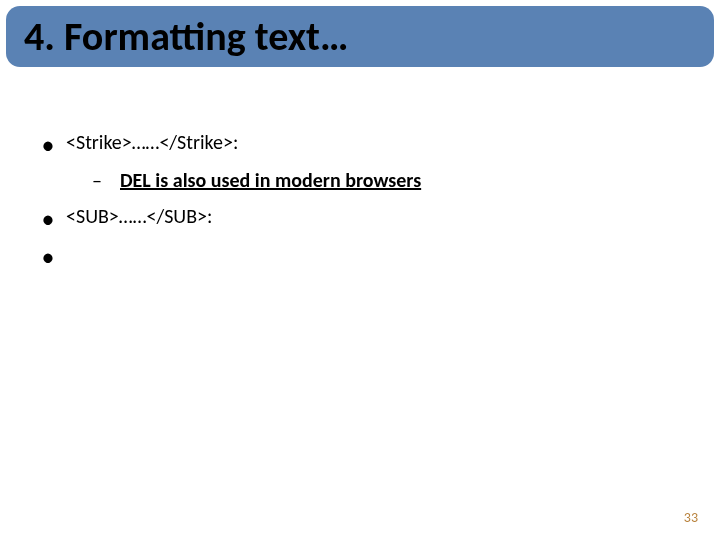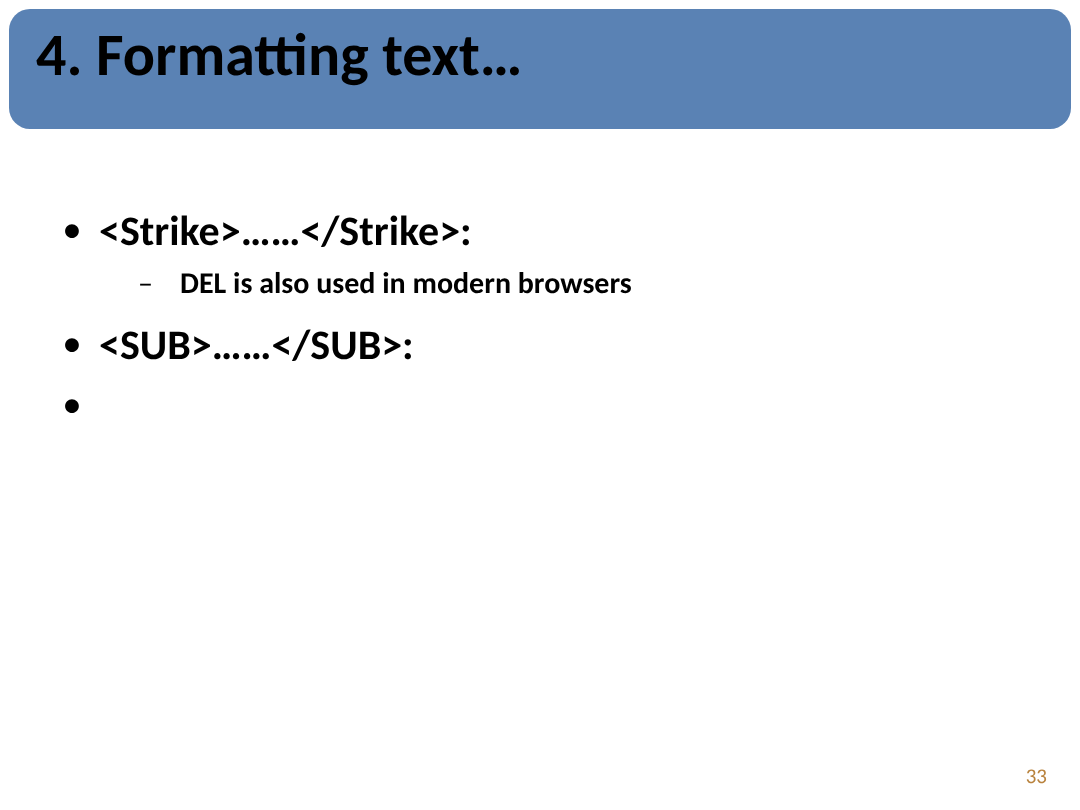--- a/index.html
+++ b/index.html
@@ -7,23 +7,23 @@
     width: 720px;
     height: 540px;
     background: #ffffff;
     font-family: Calibri, Arial, sans-serif;
     position: relative;
     overflow: hidden;
   }
   .title-bar {
     background: #5a82b4;
     border-radius: 14px;
-    margin: 6px 6px 0 6px;
+    margin: 6px 6px 12px 6px;
     padding: 10px 18px 18px 18px;
-    height: 80px;
+    height: 61px;
     display: flex;
     align-items: flex-start;
   }
   .title-text {
     color: #000000;
     font-size: 40px;
     font-weight: 700;
     line-height: 1.05;
   }
   .content {
@@ -37,41 +37,42 @@
   .bullet-dot {
     color: #000000;
     font-size: 26px;
     line-height: 1.3;
     width: 36px;
     text-align: center;
     flex-shrink: 0;
   }
   .bullet-text {
     color: #000000;
-    font-size: 28px;
-    font-weight: 700;
+    font-size: 20px;
+    font-weight: 400;
     line-height: 1.3;
   }
   .sub-row {
     display: flex;
     align-items: flex-start;
     margin: 2px 0 10px 62px;
   }
   .sub-dash {
     color: #000000;
     font-size: 20px;
     line-height: 1.3;
     width: 28px;
     flex-shrink: 0;
   }
   .sub-text {
     color: #000000;
     font-size: 20px;
     font-weight: 700;
     line-height: 1.3;
+    text-decoration: underline;
   }
   .page-num {
     position: absolute;
     right: 22px;
     bottom: 14px;
     color: #b9833e;
     font-size: 14px;
   }
 </style>
 </head>

